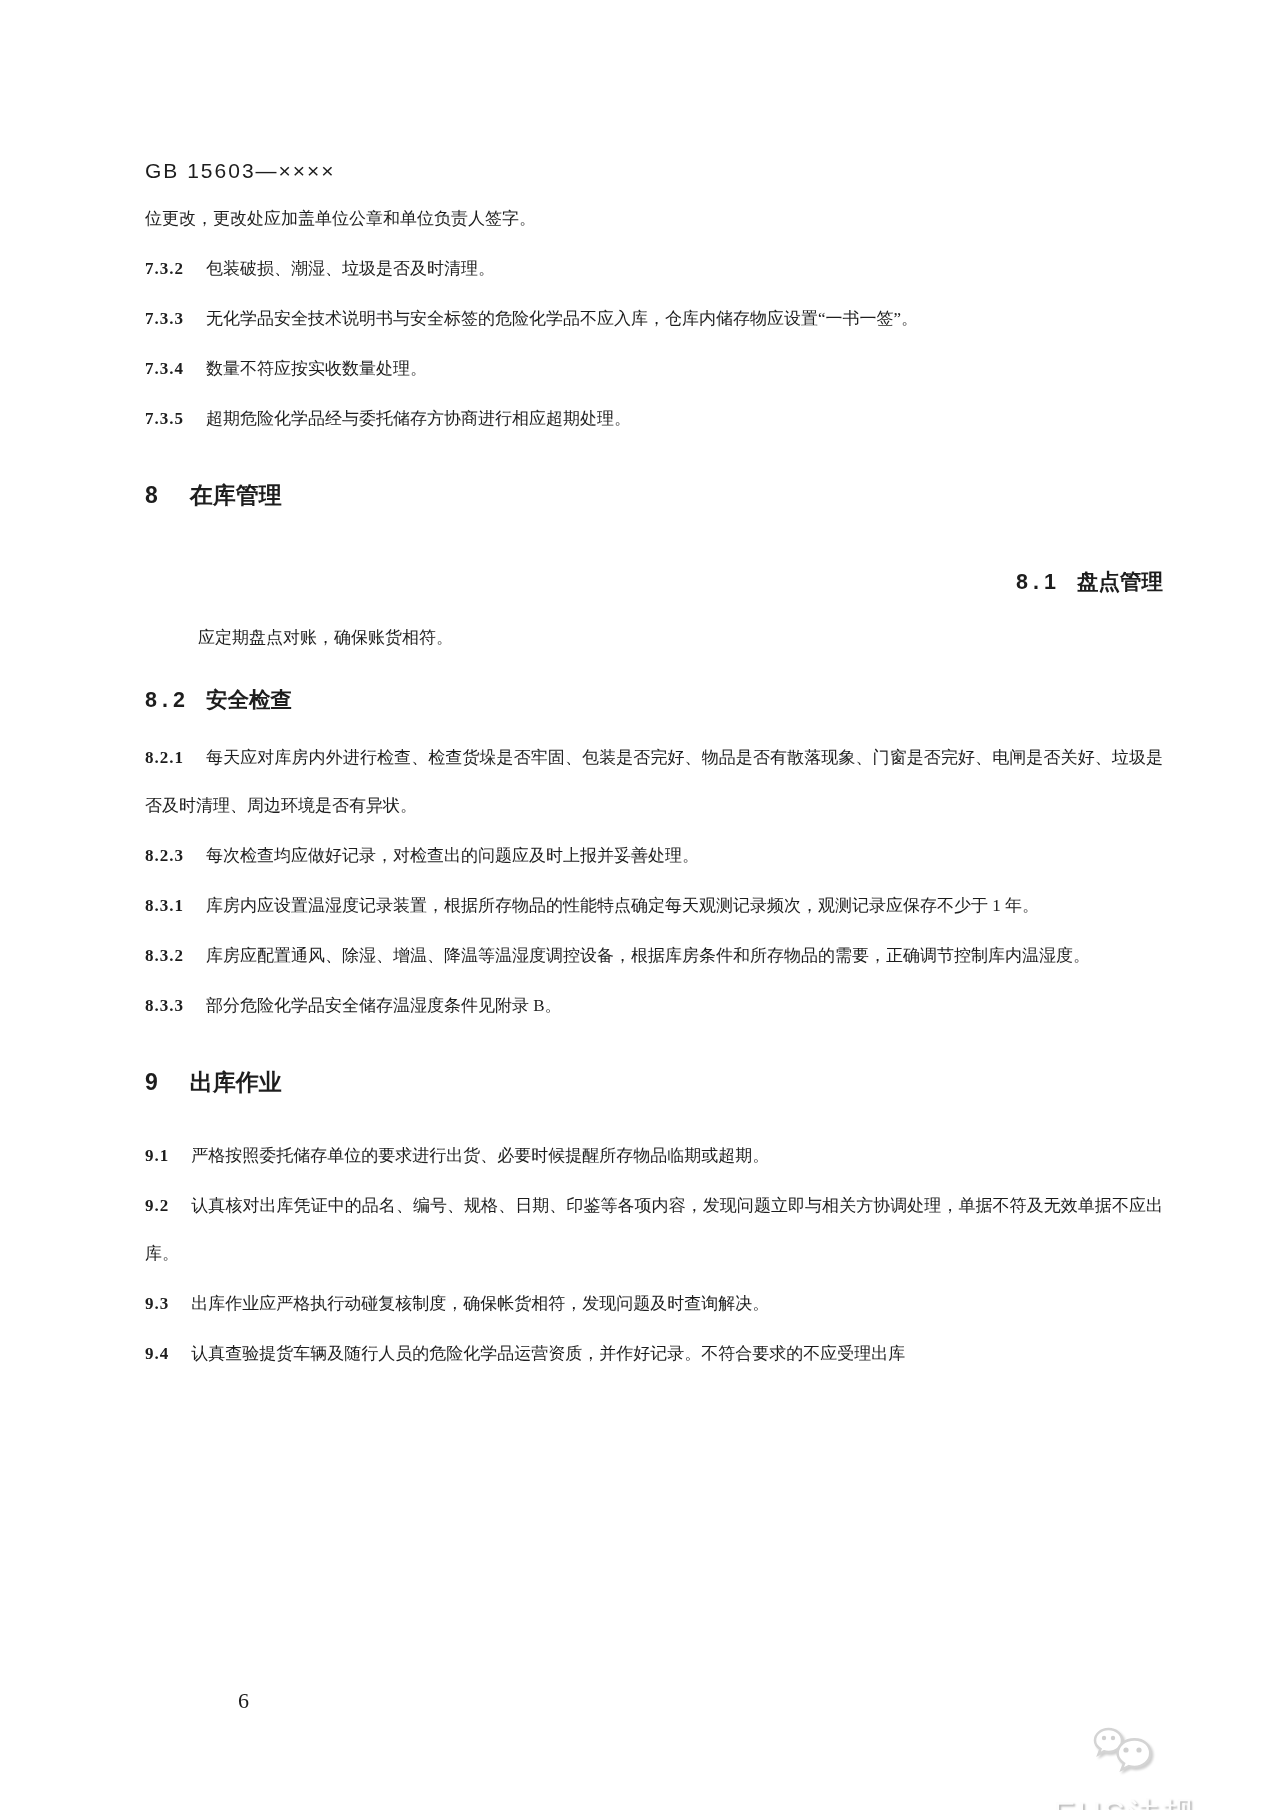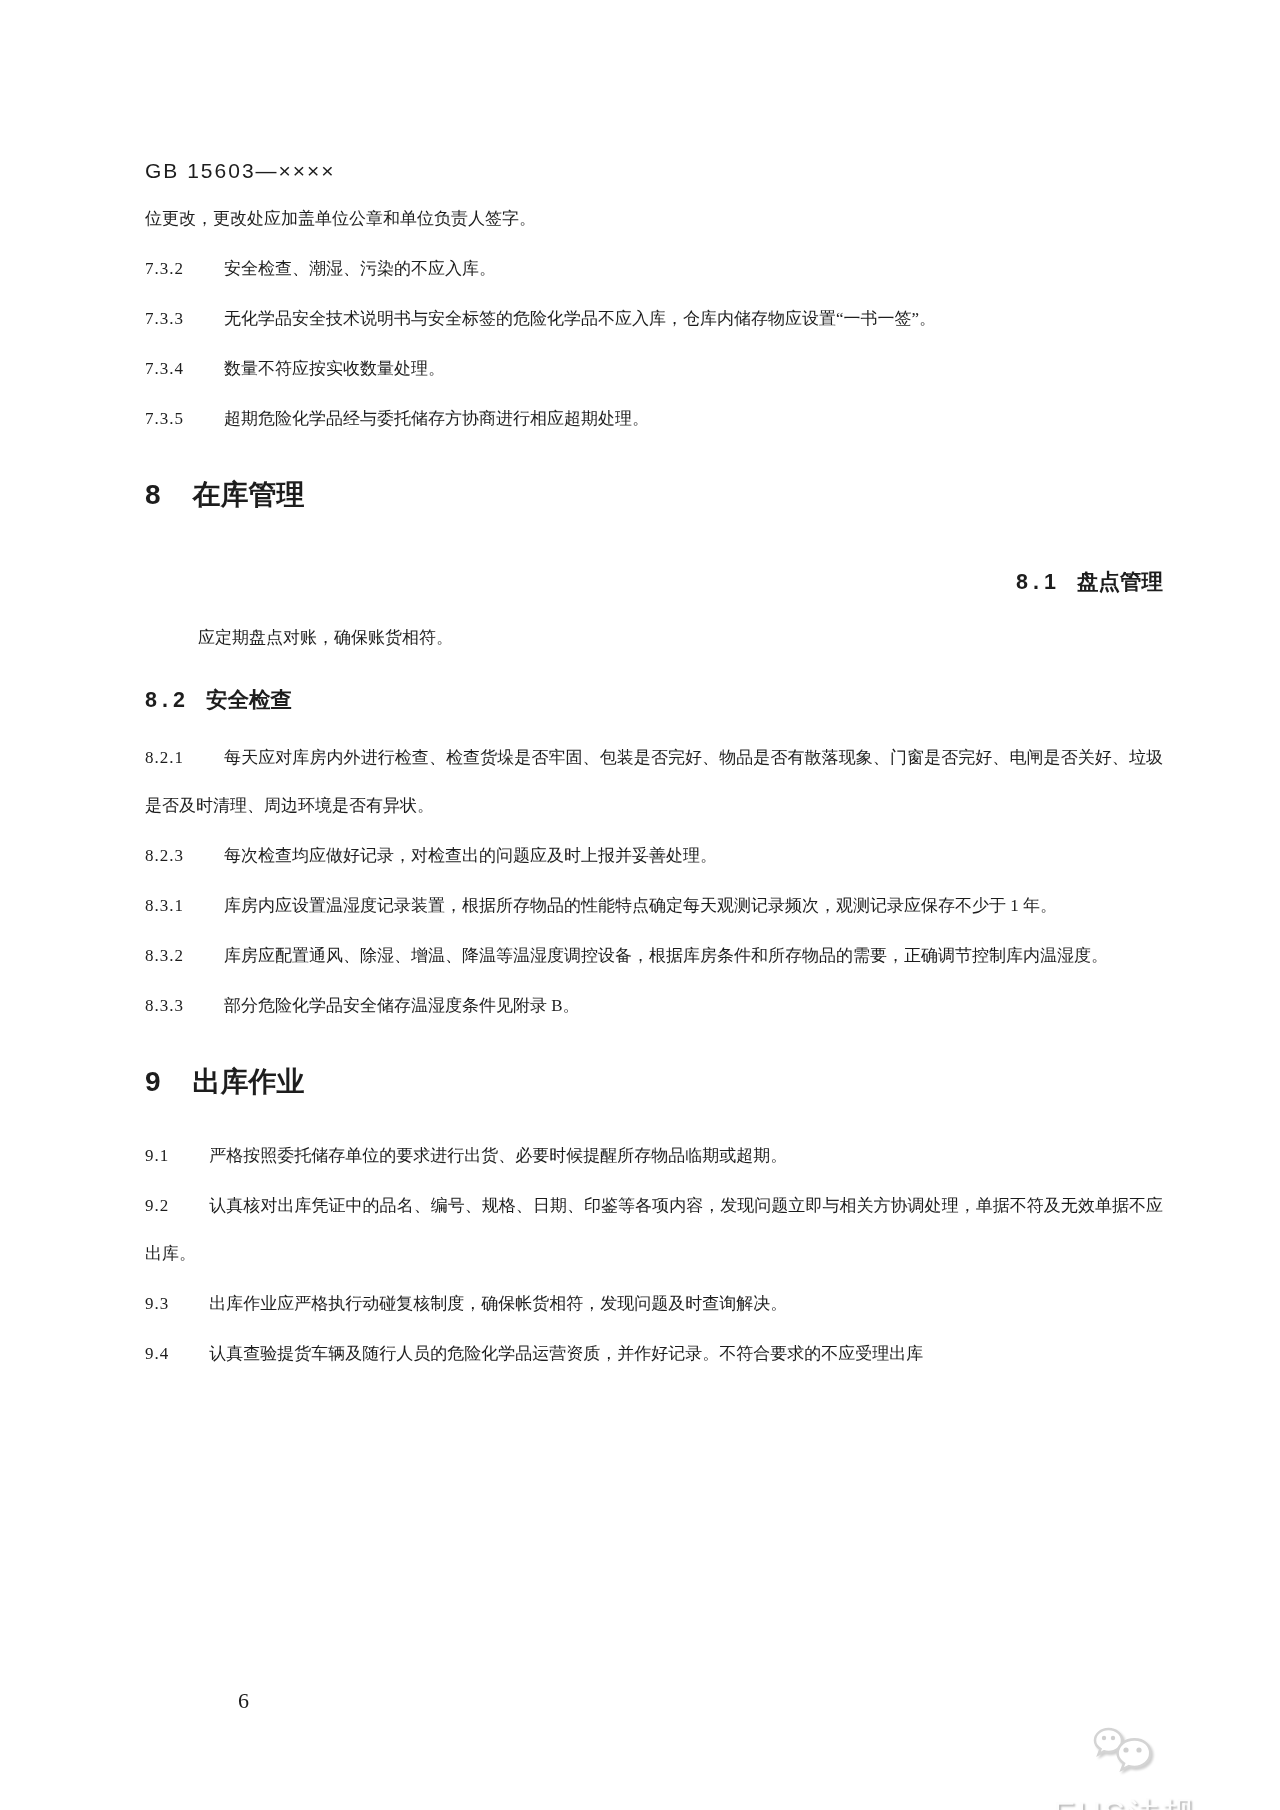--- a/index.html
+++ b/index.html
@@ -26,28 +26,29 @@
     margin:0;
   }
   .para, .clause {
     font-size:17px;
     line-height:48px;
     text-align:justify;
     margin:0;
   }
   .clause { margin-top:2px; }
   .clause .num {
-    margin-right:40px;
+    margin-right:22px;
     letter-spacing:1px;
+    font-weight:bold;
   }
   .indent { text-indent:53px; }
   .h1 {
     font-family:"Liberation Sans", sans-serif;
     font-weight:bold;
-    font-size:28px;
+    font-size:23px;
     line-height:48px;
     margin:28px 0 24px 0;
     text-align:left;
   }
   .h1 .num { margin-right:32px; }
   .h1 + .h2 { margin-top:15px;text-align:right; }
   .h2 {
     font-family:"Liberation Sans", sans-serif;
     font-weight:bold;
     font-size:21.5px;
@@ -82,21 +83,21 @@
 </head>
 <body>
 
 <div class="page">
   <div class="content">
 
     <div class="doc-num">GB 15603—××××</div>
 
     <p class="para">位更改，更改处应加盖单位公章和单位负责人签字。</p>
 
-    <p class="clause"><span class="num">7.3.2</span><span>安全检查、潮湿、污染的不应入库。</span></p>
+    <p class="clause"><span class="num">7.3.2</span><span>包装破损、潮湿、垃圾是否及时清理。</span></p>
 
     <p class="clause"><span class="num">7.3.3</span><span>无化学品安全技术说明书与安全标签的危险化学品不应入库，仓库内储存物应设置“一书一签”。</span></p>
 
     <p class="clause"><span class="num">7.3.4</span><span>数量不符应按实收数量处理。</span></p>
 
     <p class="clause"><span class="num">7.3.5</span><span>超期危险化学品经与委托储存方协商进行相应超期处理。</span></p>
 
     <div class="h1"><span class="num">8</span><span>在库管理</span></div>
 
     <div class="h2"><span class="num">8.1</span><span>盘点管理</span></div>

